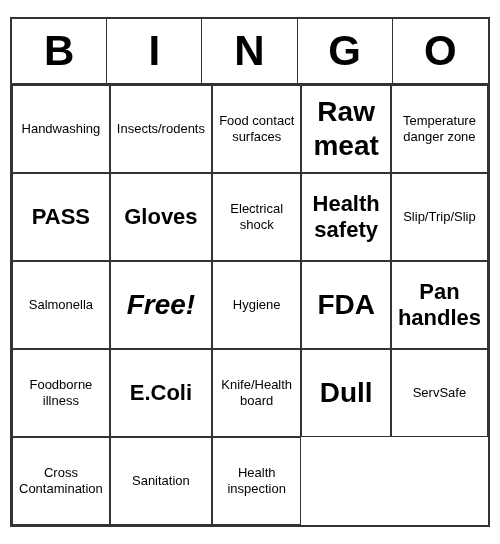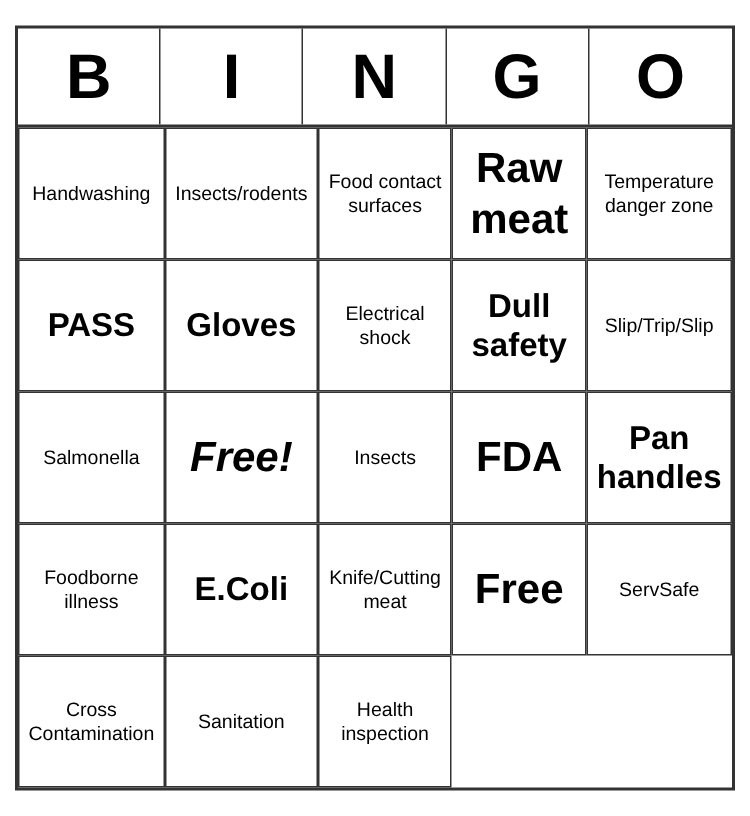--- a/index.html
+++ b/index.html
@@ -77,29 +77,29 @@
     </div>
   <div class="bingo-grid">
   <div class="bingo-cell small-text">Handwashing</div>
       <div class="bingo-cell small-text">Insects/rodents</div>
       <div class="bingo-cell small-text">Food contact surfaces</div>
       <div class="bingo-cell large-text">Raw meat</div>
       <div class="bingo-cell small-text">Temperature danger zone</div>
       <div class="bingo-cell medium-text">PASS</div>
       <div class="bingo-cell medium-text">Gloves</div>
       <div class="bingo-cell small-text">Electrical shock</div>
-      <div class="bingo-cell medium-text">Dull safety</div>
+      <div class="bingo-cell medium-text">Health safety</div>
       <div class="bingo-cell small-text">Slip/Trip/Slip</div>
       <div class="bingo-cell small-text">Salmonella</div>
       <div class="bingo-cell free">Free!</div>
-      <div class="bingo-cell small-text">Insects</div>
+      <div class="bingo-cell small-text">Hygiene</div>
       <div class="bingo-cell large-text">FDA</div>
       <div class="bingo-cell medium-text">Pan handles</div>
       <div class="bingo-cell small-text">Foodborne illness</div>
       <div class="bingo-cell medium-text">E.Coli</div>
-      <div class="bingo-cell small-text">Knife/Cutting meat</div>
-      <div class="bingo-cell large-text">Free</div>
+      <div class="bingo-cell small-text">Knife/Health board</div>
+      <div class="bingo-cell large-text">Dull</div>
       <div class="bingo-cell small-text">ServSafe</div>
       <div class="bingo-cell small-text">Cross Contamination</div>
       <div class="bingo-cell small-text">Sanitation</div>
       <div class="bingo-cell small-text">Health inspection</div>
     </div>
 </div>
 
 </body></html>

